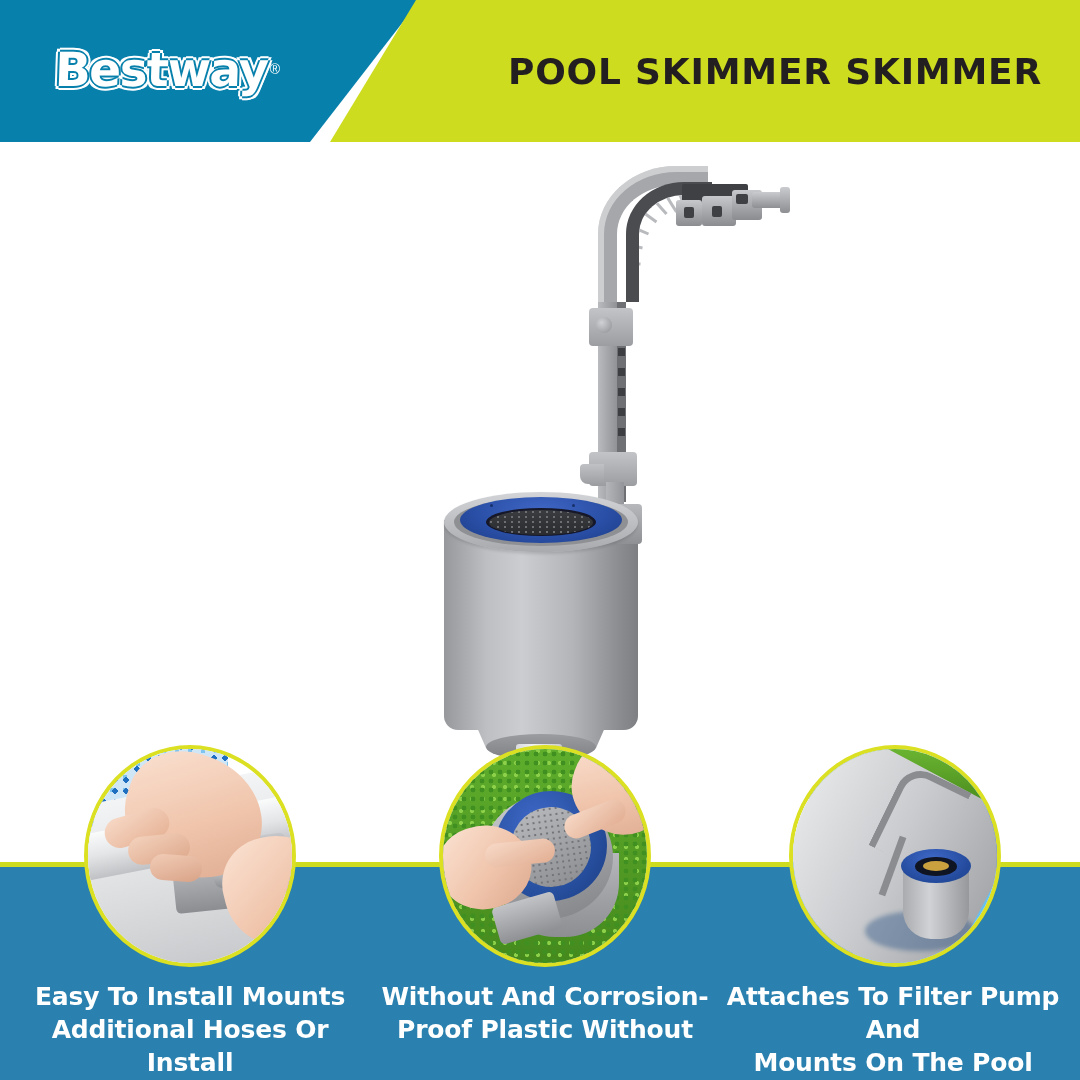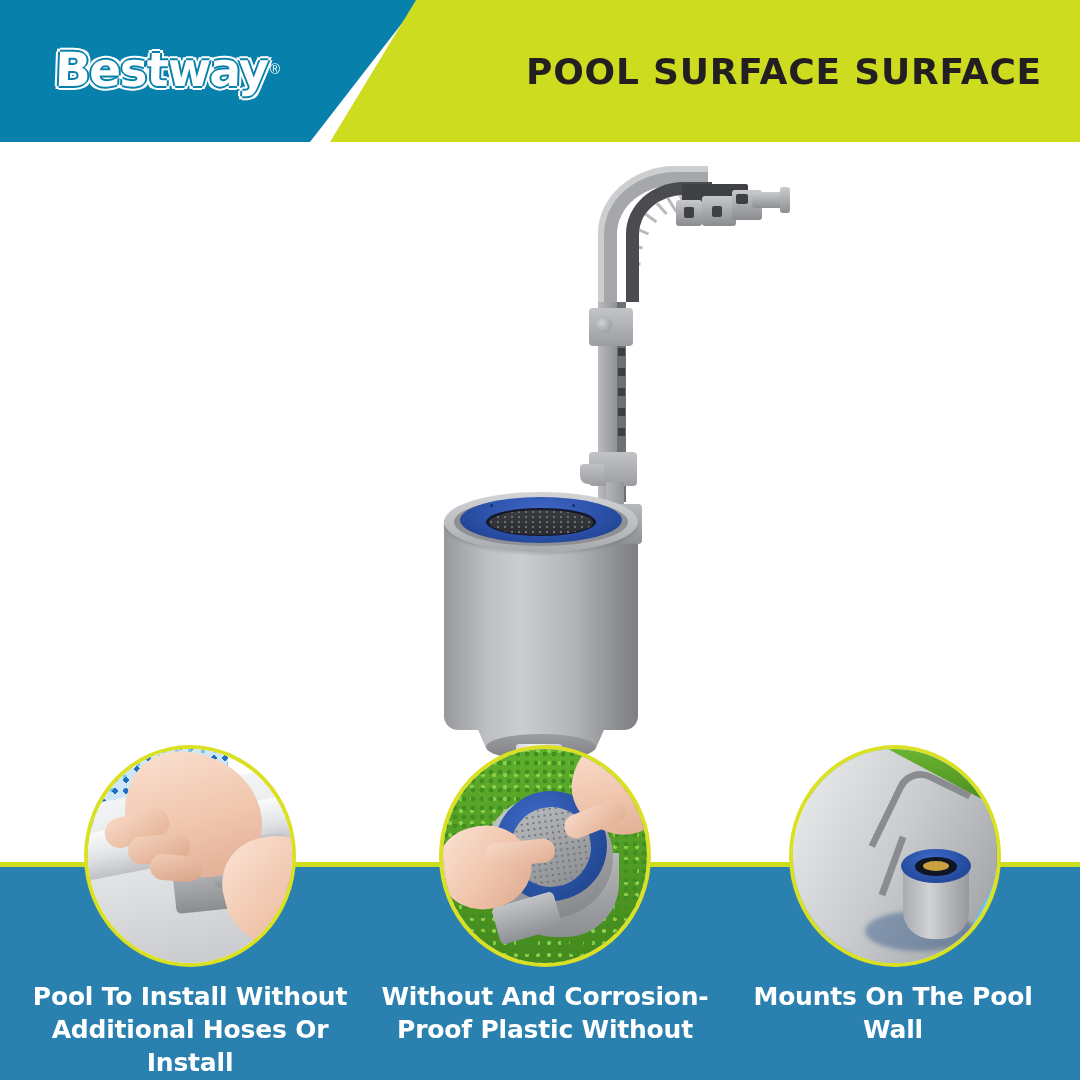--- a/index.html
+++ b/index.html
@@ -397,21 +397,21 @@
 
 <div id="header">
   <div class="hdr-blue"></div>
   <div class="hdr-green"></div>
 
   <div id="logo">
     <span class="logo-text">Bestway</span>
     <span class="logo-reg">®</span>
   </div>
 
-  <div id="product-title">POOL SURFACE SURFACE</div>
+  <div id="product-title">POOL SKIMMER SKIMMER</div>
 </div>
 
 <div id="hero">
   <div id="skimmer">
 
     <div class="arm-curve"></div>
     <div class="arm-inner-ribs">
       <div class="rib" style="left:26px; top:2px;  transform:rotate(-42deg);"></div>
       <div class="rib" style="left:36px; top:0px;  transform:rotate(-32deg);"></div>
       <div class="rib" style="left:46px; top:-1px; transform:rotate(-22deg);"></div>
@@ -512,22 +512,23 @@
   <div class="t3-shadow"></div>
   <div class="t3-arm"></div>
   <div class="t3-arm-v"></div>
   <div class="t3-cyl"></div>
   <div class="t3-blue"></div>
   <div class="t3-hole"></div>
   <div class="t3-debris"></div>
 </div>
 
 <div class="caption" id="cap1">
-  <div>Pool To Install Without</div>
+  <div>Easy To Install Mounts</div>
   <div>Additional Hoses Or Install</div>
 </div>
 <div class="caption" id="cap2">
   <div>Without And Corrosion-</div>
   <div>Proof Plastic Without</div>
 </div>
 <div class="caption" id="cap3">
+  <div>Attaches To Filter Pump And</div>
   <div>Mounts On The Pool Wall</div>
 </div>
 
 </body></html>

